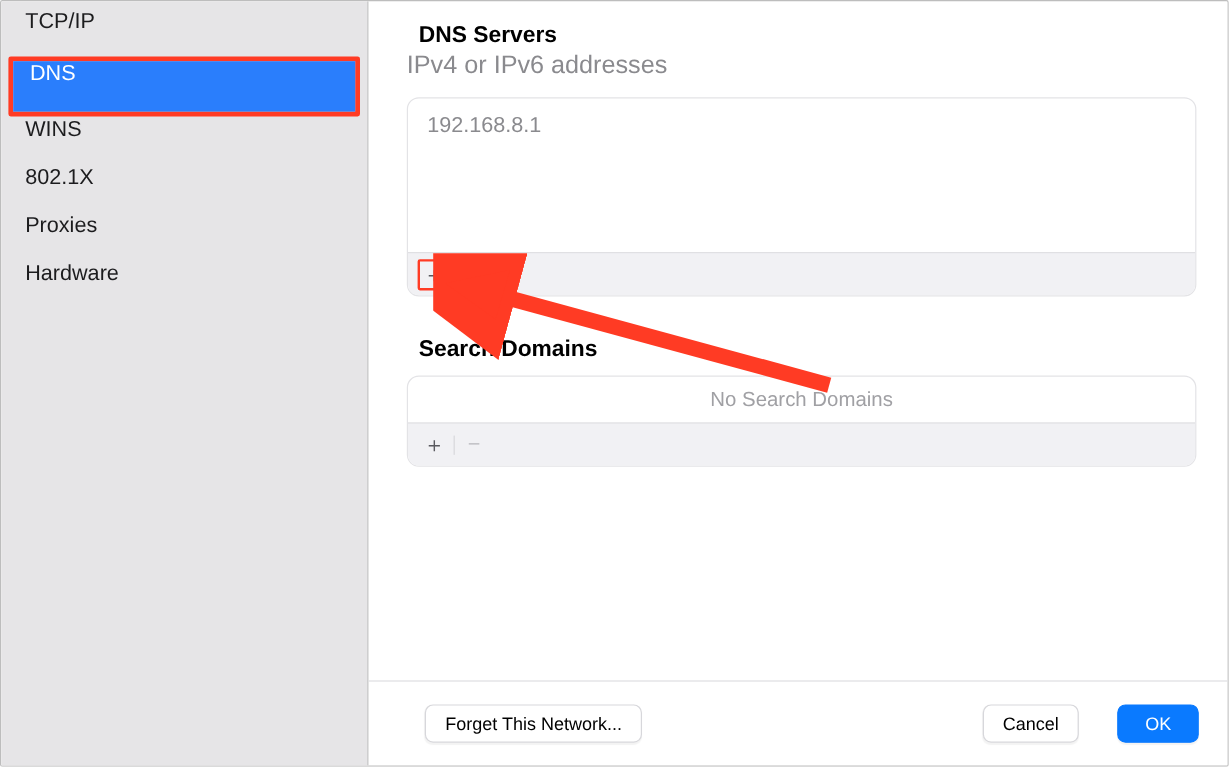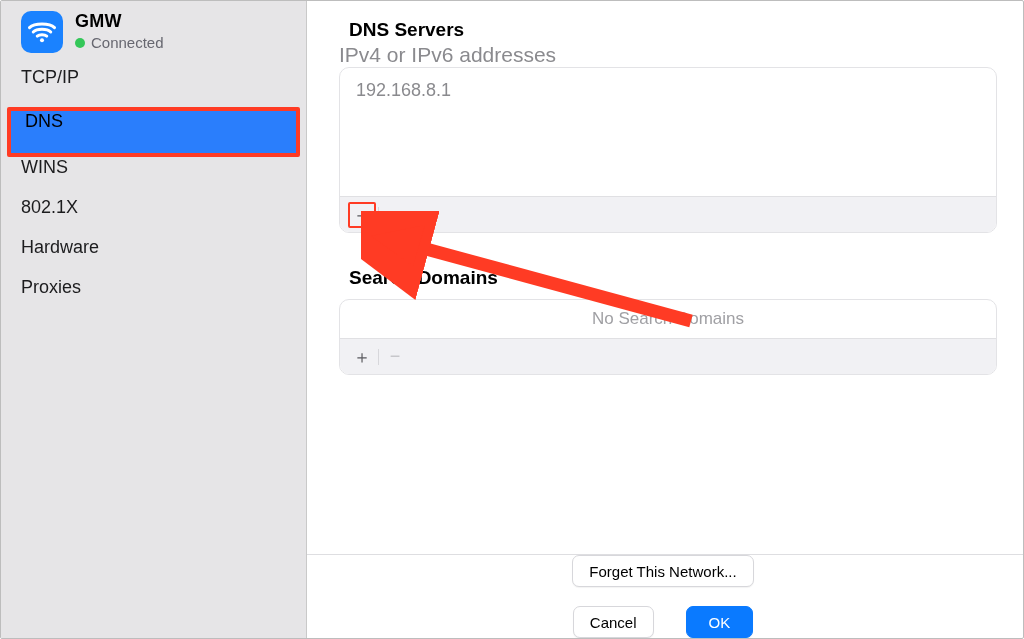--- a/index.html
+++ b/index.html
@@ -30,30 +30,30 @@
   .nav { display: flex; flex-direction: column; }
   .nav-item {
     height: 40px; display: flex; align-items: flex-start; padding: 0 20px;
     font-size: 18px; color: #1c1c1e; cursor: pointer;
   }
   .nav .selected-wrap {
     border: 4px solid #ff3b24; border-radius: 2px;
     margin: 0 6px; padding: 0; position: relative;
   }
   .nav-item.selected {
-    background: #2a7efc; color: #000000; height: 42px; padding: 0 14px;
+    background: #2a7efc; color: #ffffff; height: 42px; padding: 0 14px;
   }
 
   
   .main { flex: 1; display: flex; flex-direction: column; height: 100%; }
   .content { flex: 1; padding: 18px 26px 10px 32px; overflow: hidden; }
   .section-title { font-size: 19px; font-weight: 700; margin-left: 10px; }
   .section-sub { font-size: 21px; color: #8a8a8e; margin-top: 2px; }
   .list-box {
-    border: 1px solid #e3e3e6; border-radius: 10px;
+    margin-top: 14px; border: 1px solid #e3e3e6; border-radius: 10px;
     background: #fff; overflow: hidden;
   }
   .list-body { min-height: 128px; padding: 12px 16px; }
   .list-body .row { font-size: 18px; color: #8a8a8e; }
   .list-footer {
     height: 36px; border-top: 1px solid #e0e0e3; background: #f1f1f4;
     display: flex; align-items: center; padding: 0 8px; gap: 0;
   }
   .icon-btn {
     width: 28px; height: 26px; display: flex; align-items: center; justify-content: center;
@@ -65,22 +65,22 @@
   .plus-highlight { border: 2px solid #ff3b24; border-radius: 2px; }
 
   .section-spacer { height: 34px; }
   .domains-body {
     min-height: 38px; display:flex; align-items:center; justify-content:center;
     font-size: 17px; color: #a0a0a4; padding: 8px 16px;
   }
 
   
   .footer {
-    border-top: 1px solid #dedee1; height: 84px; padding: 0 24px 0 20px;
-    display: flex; align-items: center; justify-content: space-between; flex-direction: column;
+    border-top: 1px solid #dedee1; height: 71px; padding: 0 24px 0 47px;
+    display: flex; align-items: center; justify-content: space-between;
   }
   .btn {
     height: 32px; padding: 0 16px; border-radius: 7px; font-size: 15px;
     display: inline-flex; align-items: center; cursor: pointer; user-select:none;
     border: 1px solid #d7d7db; background: #fff;
     box-shadow: 0 1px 1px rgba(0,0,0,.05);
   }
   .btn.primary { background: #0a7aff; border-color: #0a7aff; color: #ffffff; padding: 0 22px; }
   .footer-right { display: flex; gap: 32px; }
 
@@ -89,58 +89,41 @@
     position: absolute; left: 360px; top: 210px; width: 370px; height: 130px;
     pointer-events: none;
   }
 </style>
 </head>
 <body>
 
 <div class="window">
 
   <aside class="sidebar">
-    <div class="network-header">
-      <div class="wifi-icon">
-        <svg viewBox="0 0 24 24" fill="none">
-          <path d="M2 8.5 C6 4.5 18 4.5 22 8.5" stroke="#fff" stroke-width="2.4" stroke-linecap="round"></path>
-          <path d="M5 12 C8 9 16 9 19 12" stroke="#fff" stroke-width="2.4" stroke-linecap="round"></path>
-          <path d="M8.2 15.3 C10 13.7 14 13.7 15.8 15.3" stroke="#fff" stroke-width="2.4" stroke-linecap="round"></path>
-          <circle cx="12" cy="18.6" r="1.6" fill="#fff"></circle>
-        </svg>
-      </div>
-      <div class="net-meta">
-        <div class="net-name">GMW</div>
-        <div class="net-status">
-          <span class="status-dot"></span>
-          <span>Connected</span>
-        </div>
-      </div>
-    </div>
 
     <nav class="nav">
       <div class="nav-item">
         <span>TCP/IP</span>
       </div>
       <div class="selected-wrap">
         <div class="nav-item selected">
           <span>DNS</span>
         </div>
       </div>
       <div class="nav-item">
         <span>WINS</span>
       </div>
       <div class="nav-item">
         <span>802.1X</span>
       </div>
       <div class="nav-item">
-        <span>Hardware</span>
+        <span>Proxies</span>
       </div>
       <div class="nav-item">
-        <span>Proxies</span>
+        <span>Hardware</span>
       </div>
     </nav>
   </aside>
 
   <main class="main">
     <div class="content">
 
       <div>
         <div class="section-title">DNS Servers</div>
         <div class="section-sub">IPv4 or IPv6 addresses</div>

